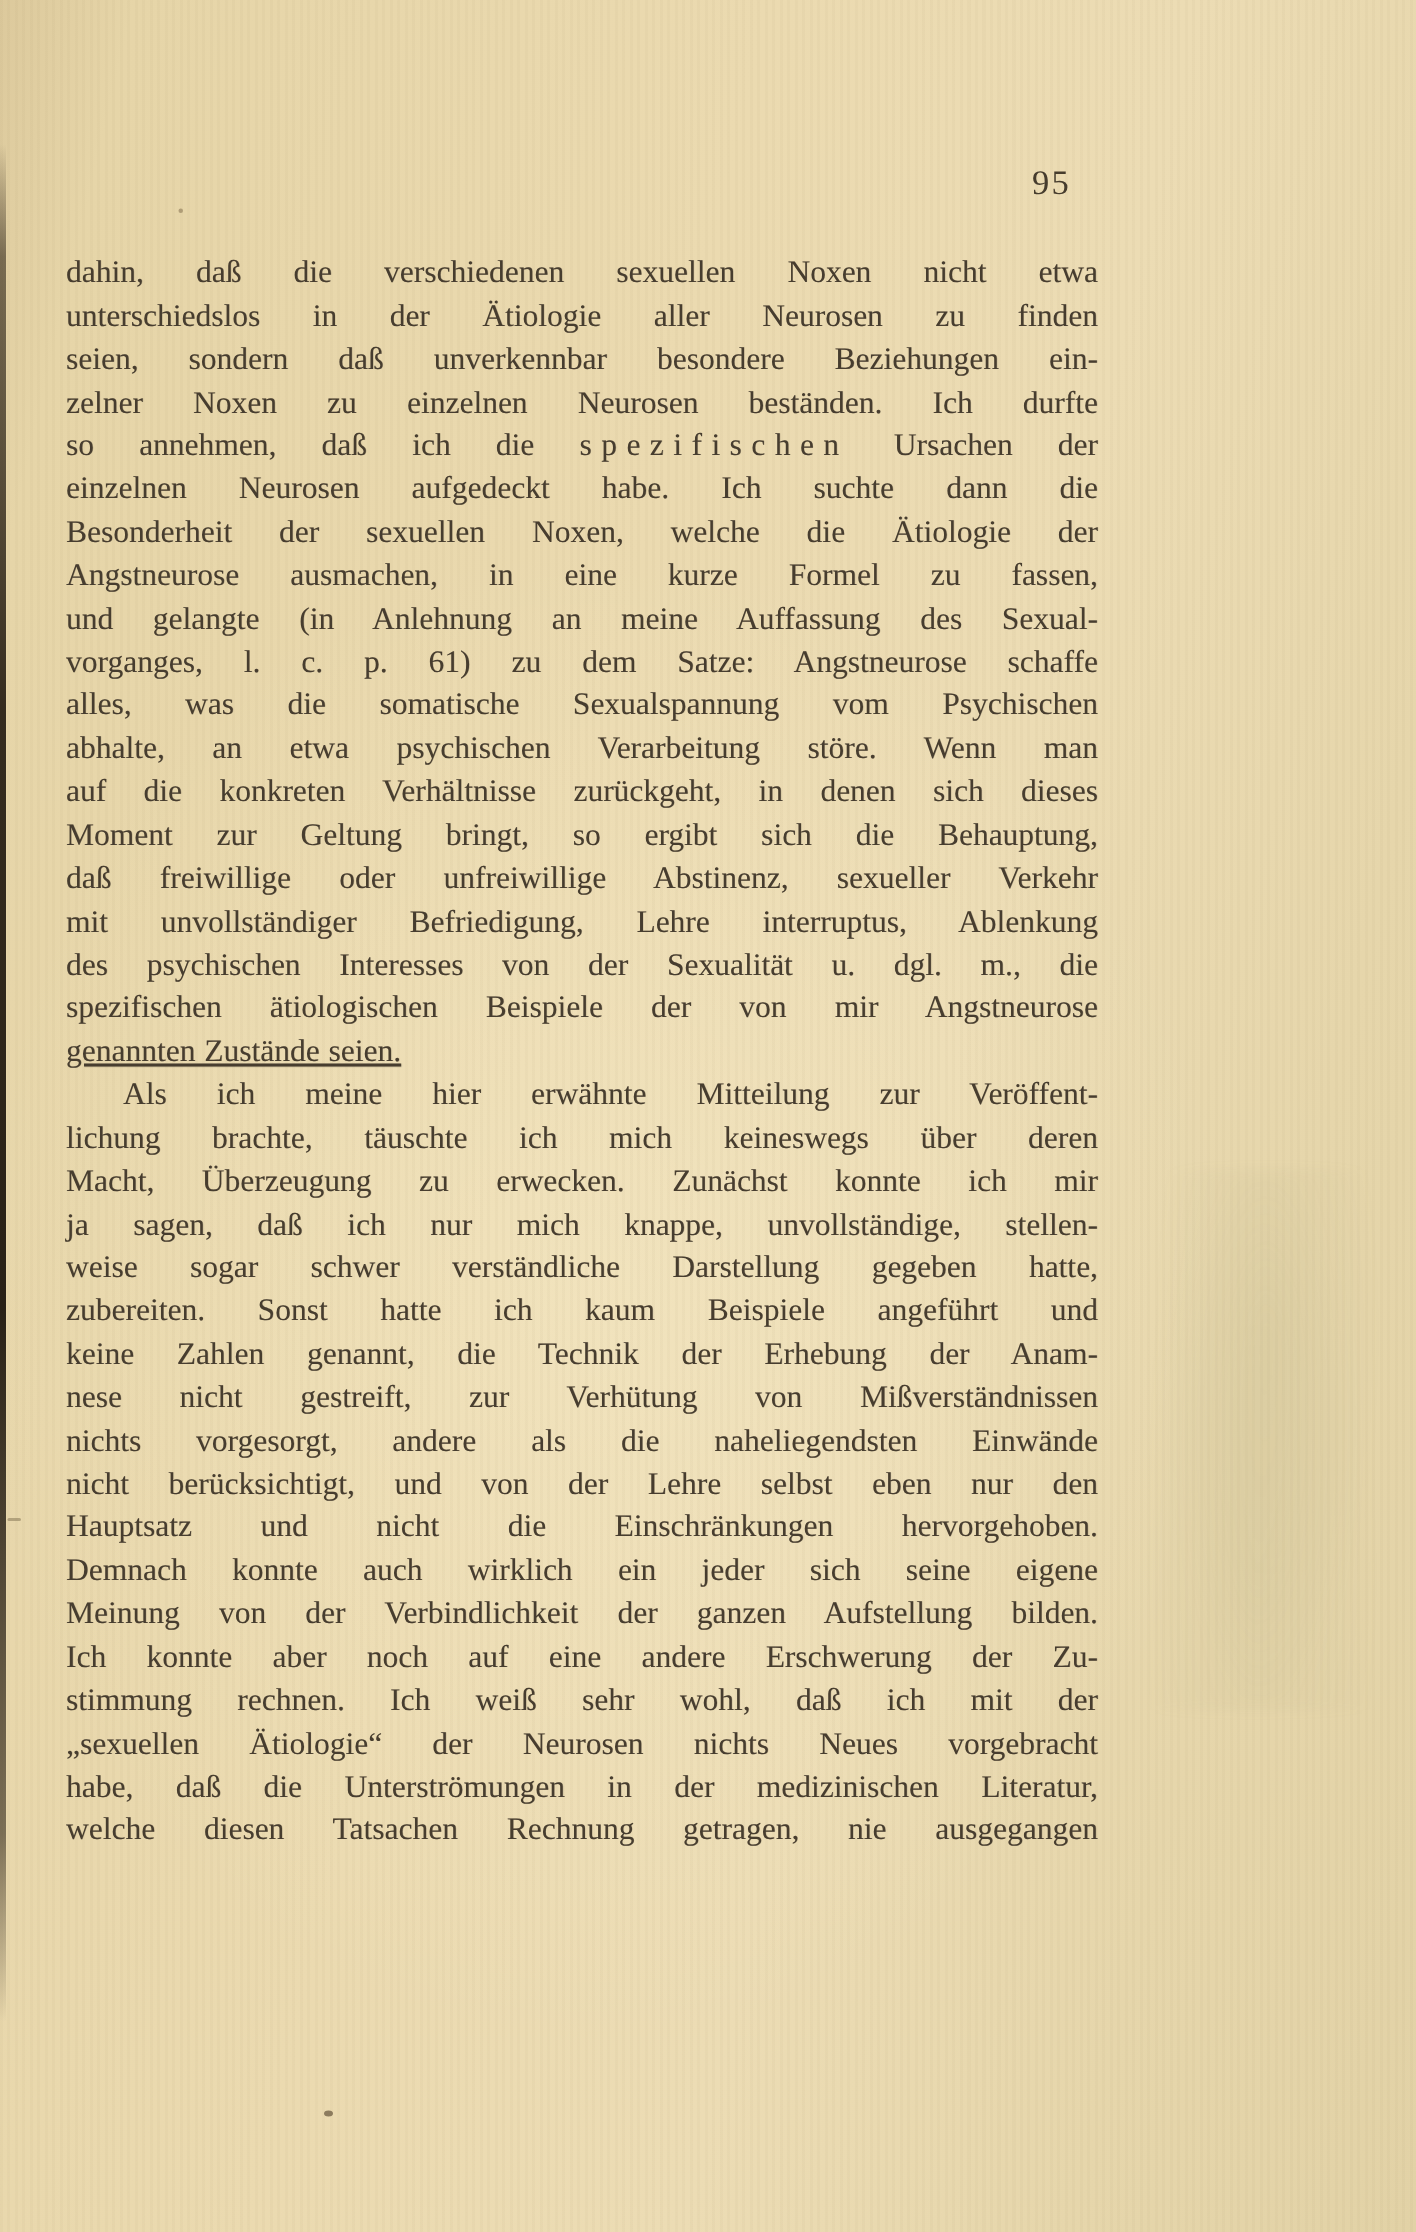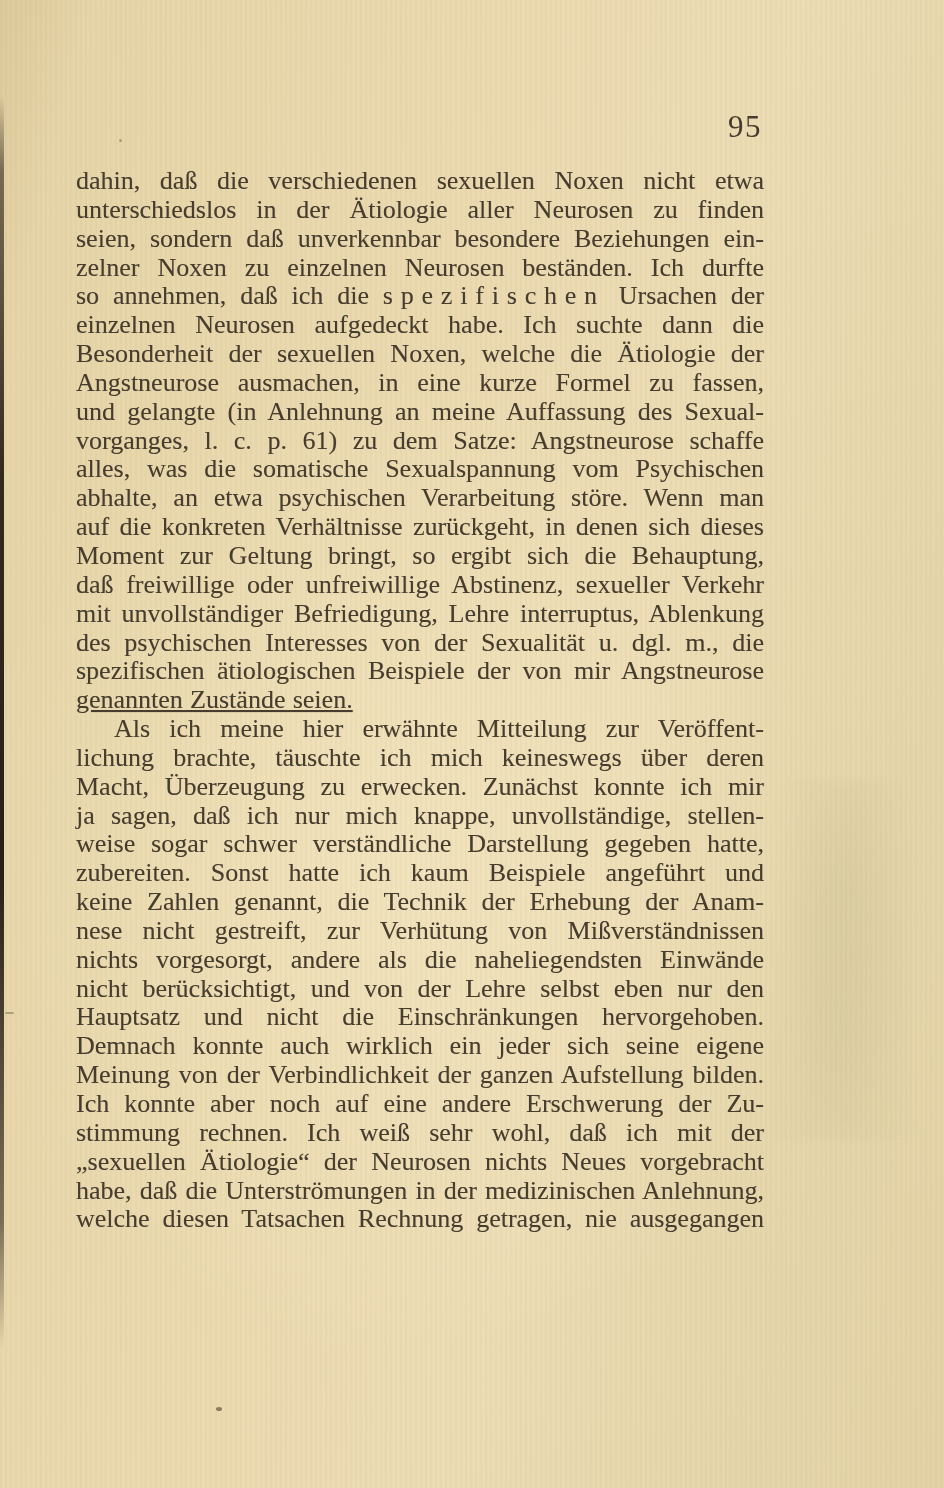--- a/index.html
+++ b/index.html
@@ -30,32 +30,32 @@
     background: linear-gradient(to bottom,
       rgba(35,26,16,0) 0%,
       rgba(35,26,16,0.55) 6%,
       rgba(28,20,12,0.88) 30%,
       rgba(24,17,10,0.92) 62%,
       rgba(35,26,16,0.55) 90%,
       rgba(35,26,16,0) 100%);
   }
   .page-number {
     position: absolute;
-    left: 728px;
+    left: 688px;
     top: 109px;
-    font-size: 31px;
+    font-size: 23px;
     letter-spacing: 1.5px;
     color: #463c2d;
   }
   .text-block {
     position: absolute;
-    left: 76px;
+    left: 44px;
     top: 167px;
     width: 688px;
-    font-size: 26px;
+    font-size: 21px;
     line-height: 28.85px;
     color: #473d2f;
     text-shadow: 0.3px 0.3px 0 rgba(71,61,47,0.30);
   }
   .line {
     height: 28.85px;
     text-align: justify;
     text-align-last: justify;
     word-spacing: 0.03em;
     white-space: nowrap;
@@ -123,19 +123,19 @@
       <div class="line">keine Zahlen genannt, die Technik der Erhebung der Anam-</div>
       <div class="line">nese nicht gestreift, zur Verhütung von Mißverständnissen</div>
       <div class="line">nichts vorgesorgt, andere als die naheliegendsten Einwände</div>
       <div class="line">nicht berücksichtigt, und von der Lehre selbst eben nur den</div>
       <div class="line">Hauptsatz und nicht die Einschränkungen hervorgehoben.</div>
       <div class="line">Demnach konnte auch wirklich ein jeder sich seine eigene</div>
       <div class="line">Meinung von der Verbindlichkeit der ganzen Aufstellung bilden.</div>
       <div class="line">Ich konnte aber noch auf eine andere Erschwerung der Zu-</div>
       <div class="line">stimmung rechnen. Ich weiß sehr wohl, daß ich mit der</div>
       <div class="line">„sexuellen Ätiologie“ der Neurosen nichts Neues vorgebracht</div>
-      <div class="line">habe, daß die Unterströmungen in der medizinischen Anlehnung,</div>
+      <div class="line">habe, daß die Unterströmungen in der medizinischen Literatur,</div>
       <div class="line">welche diesen Tatsachen Rechnung getragen, nie ausgegangen</div>
     </div>
   <div class="speck speck-1"></div>
   <div class="speck speck-2"></div>
   <div class="speck speck-3"></div>
 </div>
 
 </body></html>

